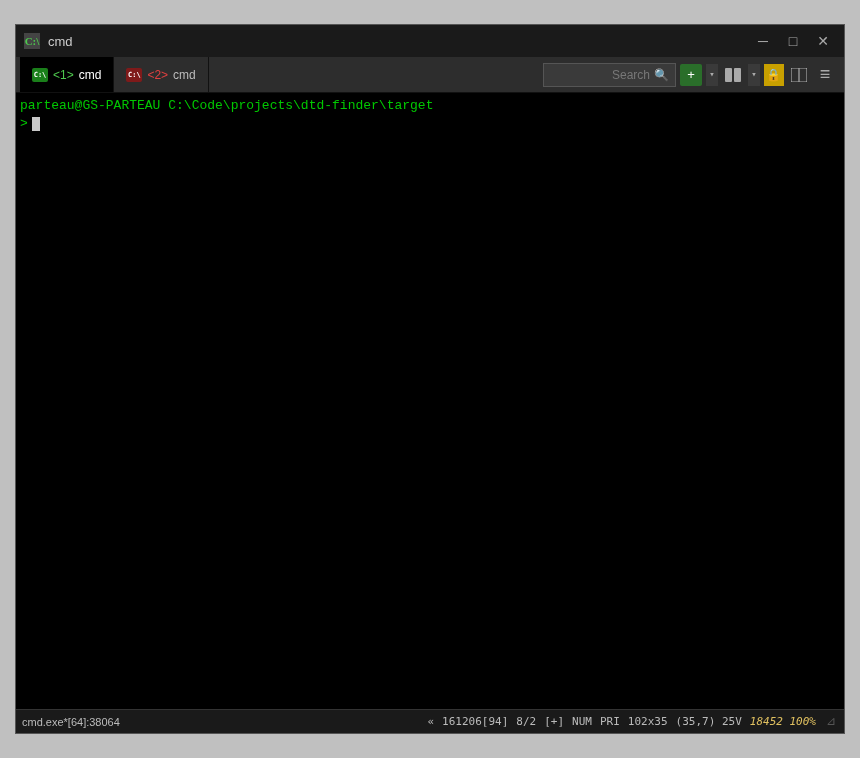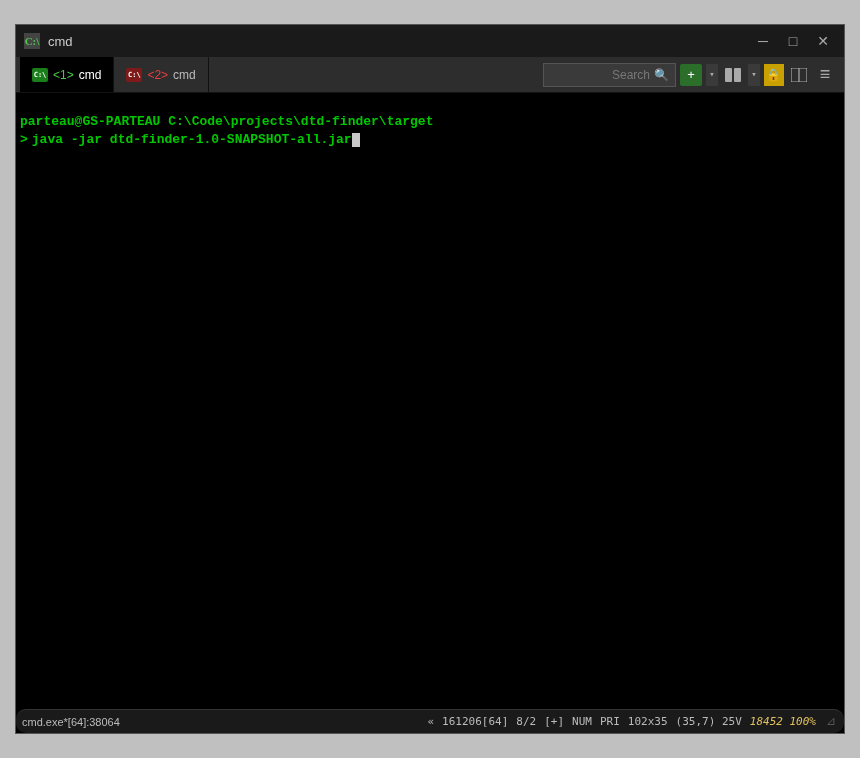--- a/index.html
+++ b/index.html
@@ -204,24 +204,23 @@
       width: 22px;
       height: 22px;
       display: flex;
       align-items: center;
       justify-content: center;
     }
 
     .terminal-area {
       flex: 1;
       background: #000;
-      padding: 20px 4px;
+      padding: 4px 4px;
       overflow: hidden;
       position: relative;
-      font-weight: bold;
     }
     .prompt-line {
       color: #00c800;
       font-size: 13px;
       line-height: 18px;
       white-space: pre;
     }
     .command-line {
       color: #00c800;
       font-size: 13px;
@@ -241,21 +240,20 @@
 
     .status-bar {
       background: #1a1a1a;
       height: 24px;
       display: flex;
       align-items: center;
       padding: 0 6px;
       border-top: 1px solid #333;
       flex-shrink: 0;
       gap: 0;
-      border-radius: 10px;
     }
     .status-left {
       color: #bbb;
       font-size: 11px;
       font-family: 'Segoe UI', sans-serif;
       flex: 1;
     }
     .status-right {
       display: flex;
       align-items: center;
@@ -340,30 +338,29 @@
       </button>
 
       <button class="menu-btn" style="font-size:18px;">≡</button>
     </div>
   </div>
 
   <div class="terminal-area">
     <div class="prompt-line">parteau@GS-PARTEAU C:\Code\projects\dtd-finder\target</div>
     <div class="command-line">
       <span style="margin-right:4px;">&gt;</span>
-      <span>java -jar dtd-finder-1.0-SNAPSHOT-all.jar</span>
       <span class="cursor-block"></span>
     </div>
   </div>
 
   <div class="status-bar">
     <span class="status-left">cmd.exe*[64]:38064</span>
     <div class="status-right">
       <span class="status-item">«</span>
-      <span class="status-item">161206[64]</span>
+      <span class="status-item">161206[94]</span>
       <span class="status-item">8/2</span>
       <span class="status-item">[+]</span>
       <span class="status-item">NUM</span>
       <span class="status-item">PRI</span>
       <span class="status-item">102x35</span>
       <span class="status-item">(35,7) 25V</span>
       <span class="status-item yellow">18452 100%</span>
       <div class="status-bar-end">
         <span class="resize-grip">⊿</span>
       </div>

